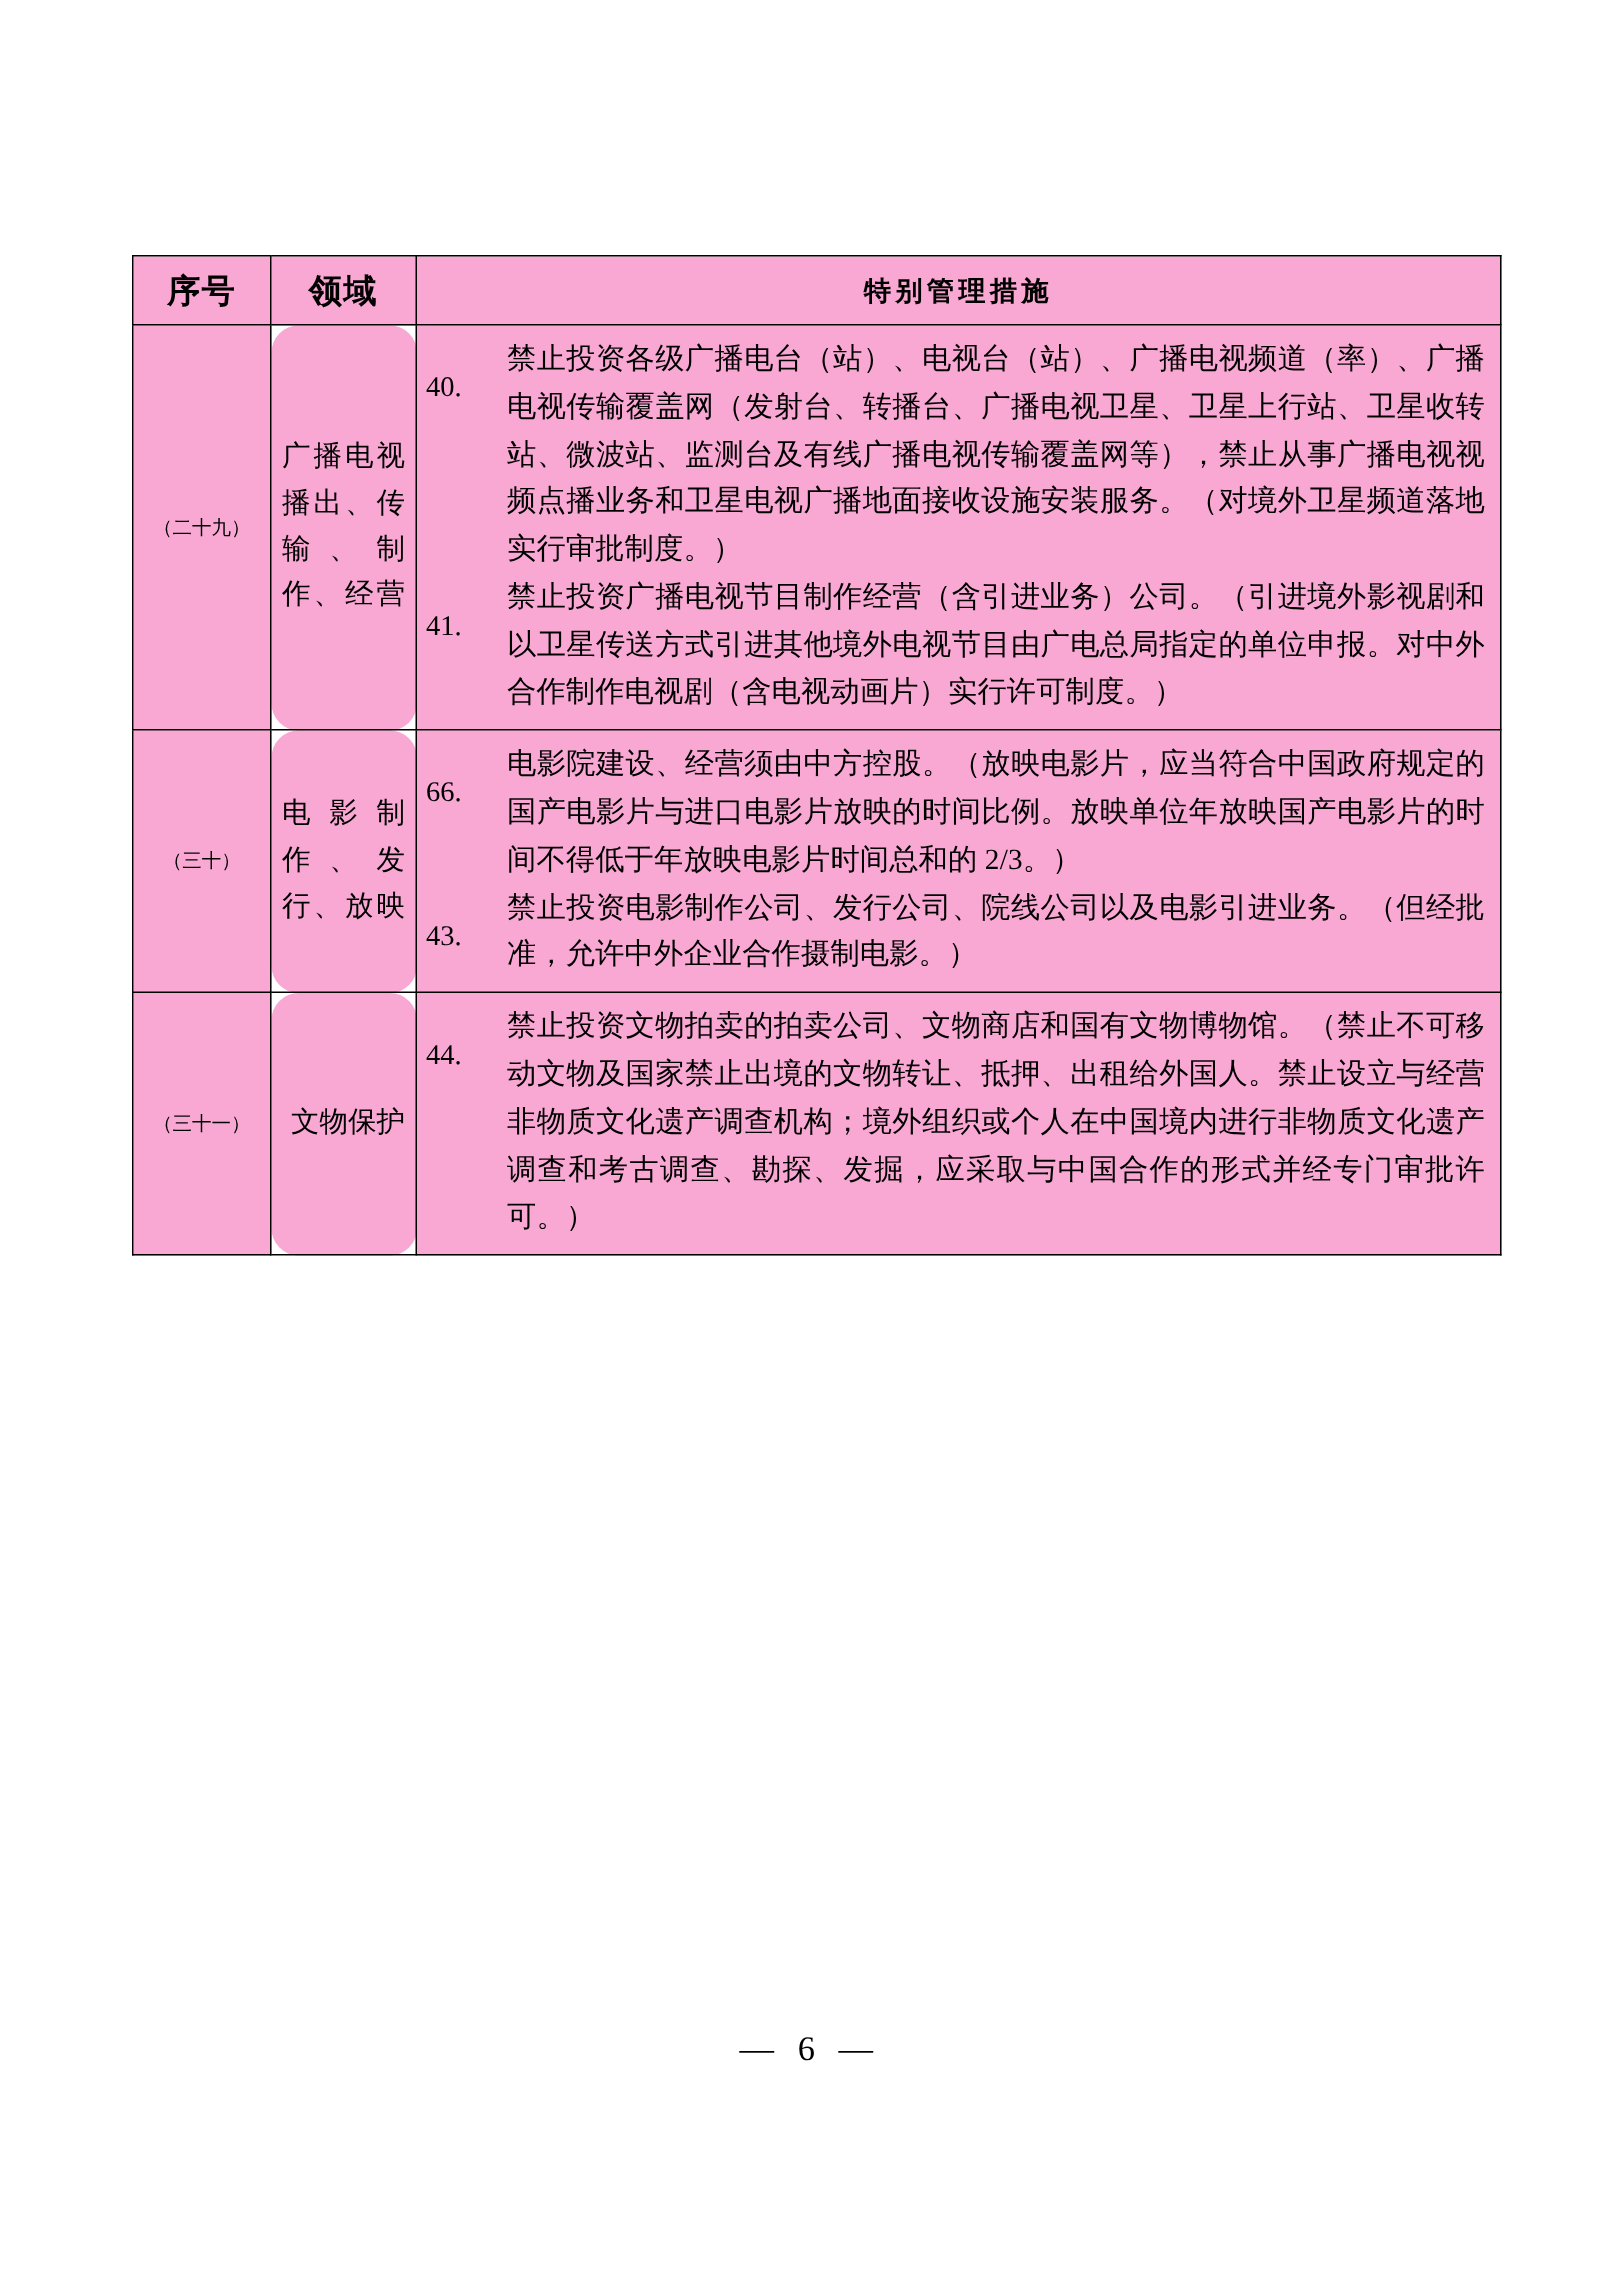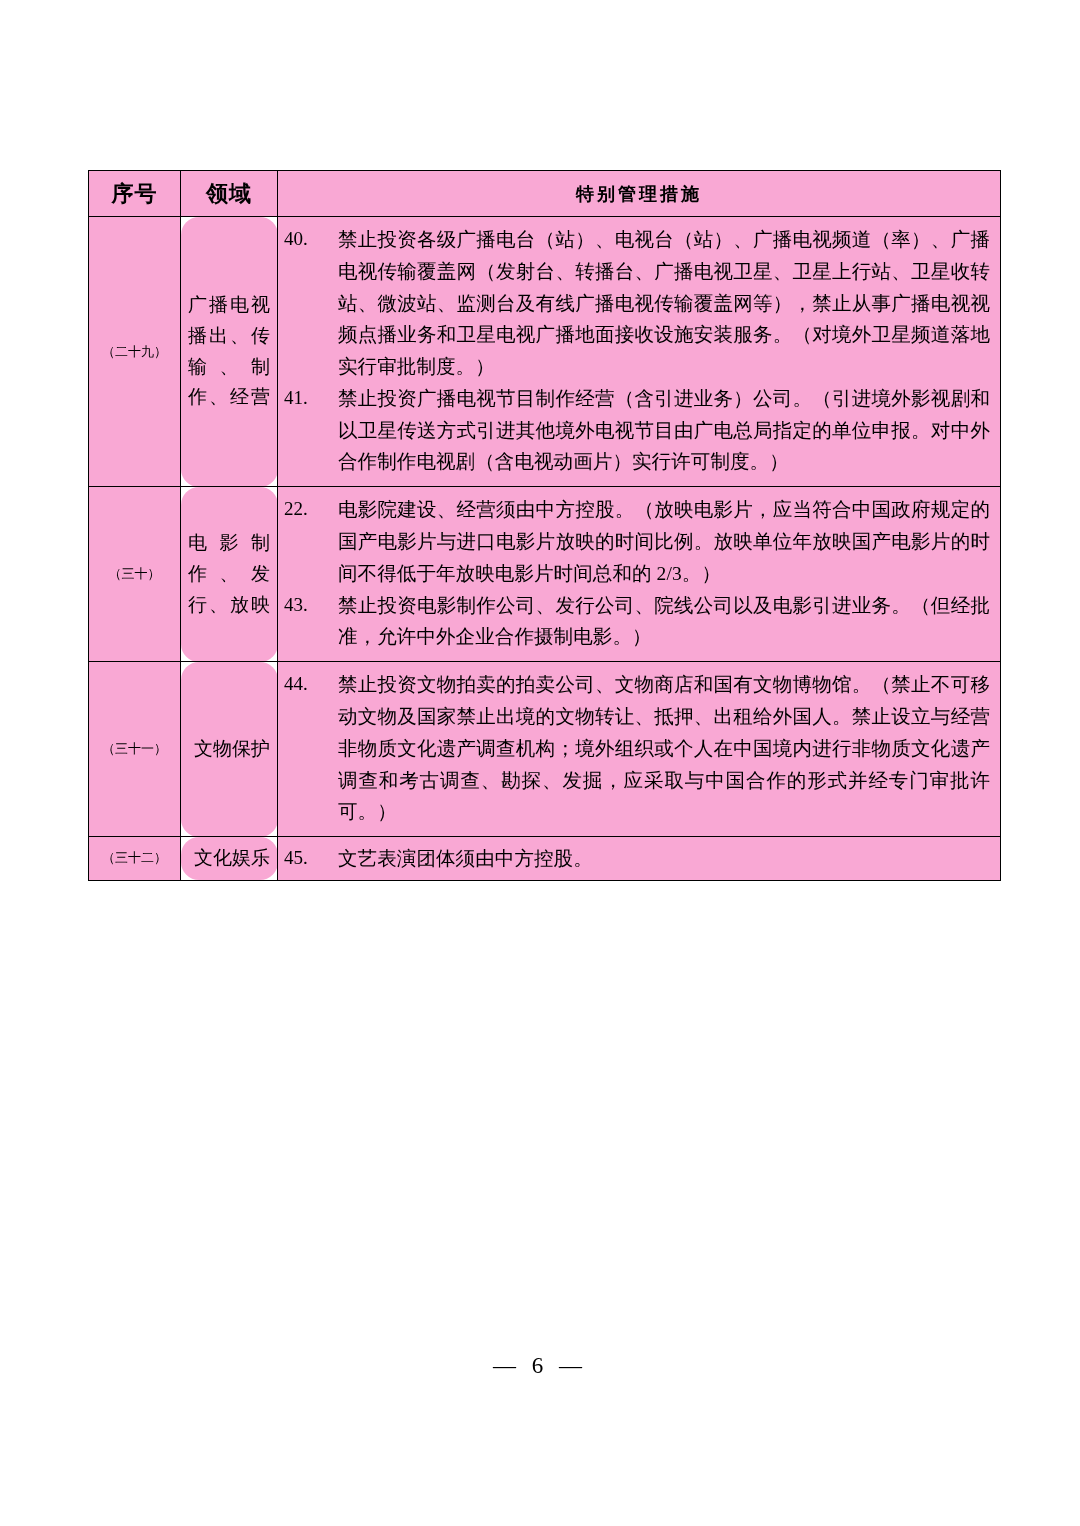--- a/index.html
+++ b/index.html
@@ -97,20 +97,21 @@
     align-items: flex-start;
   }
   .item .num {
     flex: 0 0 auto;
     width: 36px;
     text-align: left;
     font-family: "Liberation Serif", "DejaVu Serif", serif;
     font-size: 19px;
     padding-left: 2px;
     box-sizing: border-box;
+    margin-top: 20px;
   }
   .item .txt {
     flex: 1 1 auto;
     text-align: justify;
     text-justify: inter-ideograph;
     letter-spacing: 0.1px;
     margin-left: 20px;
   }
 
   
@@ -167,50 +168,40 @@
 
       <tr style="height:144px;">
         <td class="seq-cell">（三十）</td>
         <td class="field-cell">
           <span class="fl">电影制</span>
           <span class="fl">作、发</span>
           <span class="fl">行、放映</span>
         </td>
         <td class="meas-cell">
           <div class="item">
-            <span class="num">22.</span>
+            <span class="num">66.</span>
             <span class="txt">电影院建设、经营须由中方控股。（放映电影片，应当符合中国政府规定的国产电影片与进口电影片放映的时间比例。放映单位年放映国产电影片的时间不得低于年放映电影片时间总和的 2/3。）</span>
           </div>
           <div class="item">
             <span class="num">43.</span>
             <span class="txt">禁止投资电影制作公司、发行公司、院线公司以及电影引进业务。（但经批准，允许中外企业合作摄制电影。）</span>
           </div>
         </td>
       </tr>
 
       <tr style="height:119px;">
         <td class="seq-cell">（三十一）</td>
         <td class="field-cell center-one">文物保护</td>
         <td class="meas-cell">
           <div class="item">
             <span class="num">44.</span>
             <span class="txt">禁止投资文物拍卖的拍卖公司、文物商店和国有文物博物馆。（禁止不可移动文物及国家禁止出境的文物转让、抵押、出租给外国人。禁止设立与经营非物质文化遗产调查机构；境外组织或个人在中国境内进行非物质文化遗产调查和考古调查、勘探、发掘，应采取与中国合作的形式并经专门审批许可。）</span>
           </div>
         </td>
       </tr>
 
-      <tr style="height:37px;">
-        <td class="seq-cell">（三十二）</td>
-        <td class="field-cell center-one">文化娱乐</td>
-        <td class="meas-cell" style="padding-top:3px;padding-bottom:3px;">
-          <div class="item">
-            <span class="num">45.</span>
-            <span class="txt" style="text-align:left;">文艺表演团体须由中方控股。</span>
-          </div>
-        </td>
-      </tr>
 
     </tbody>
   </table>
 
   <div class="page-number">— 6 —</div>
 
 </div>
 
 </body></html>

